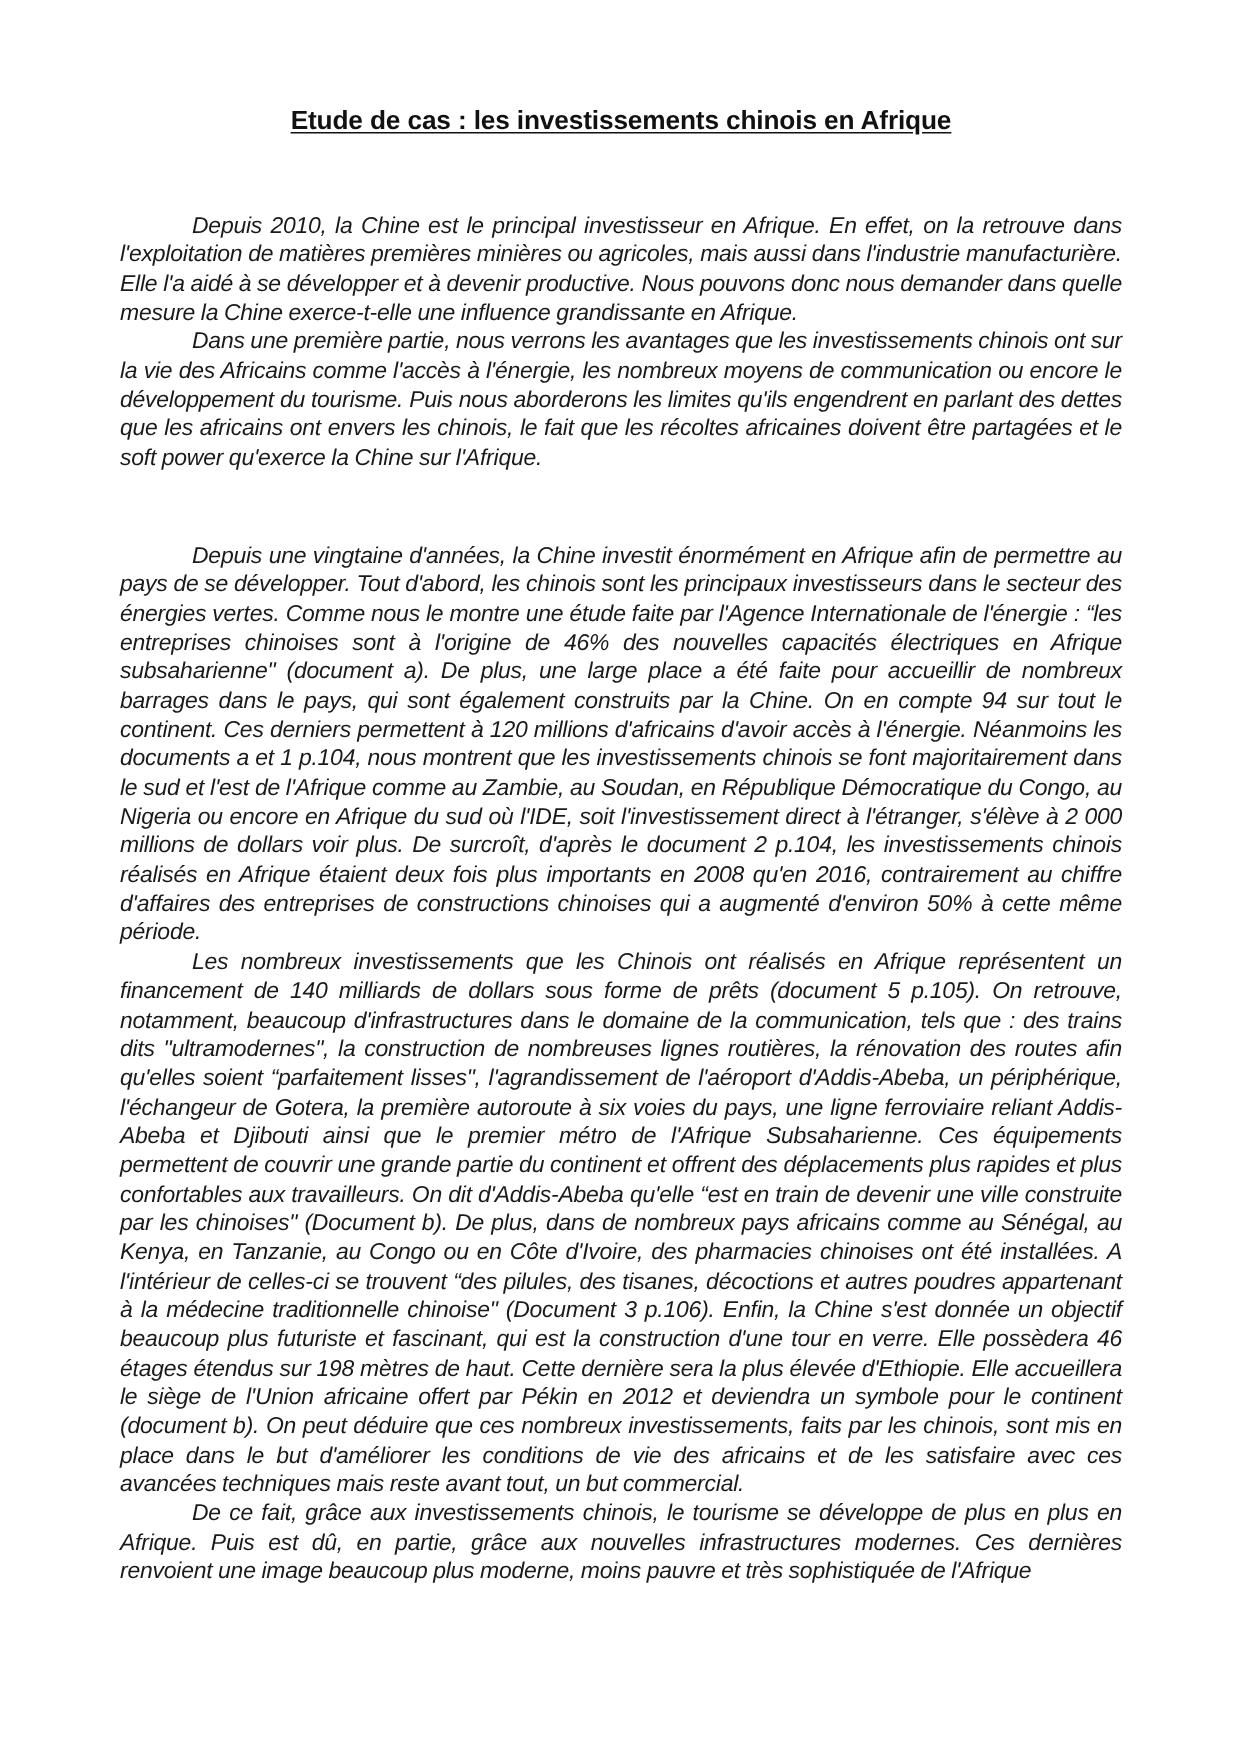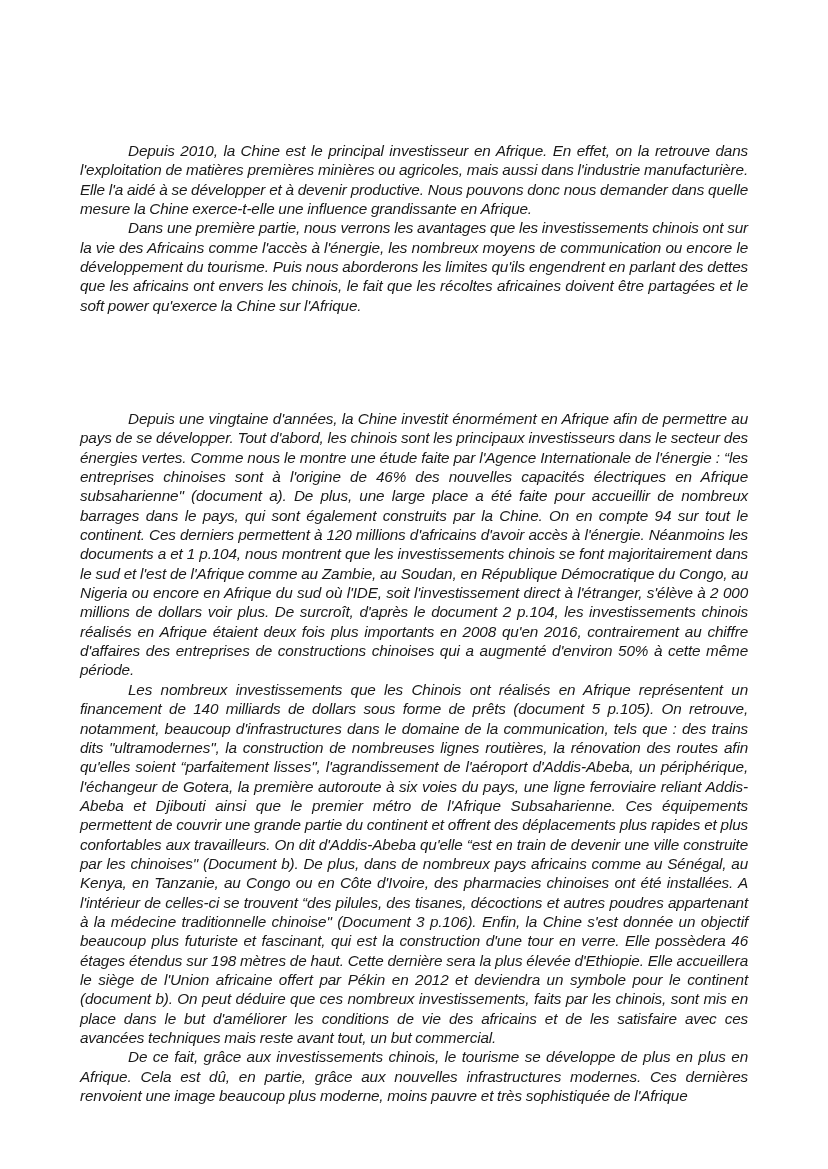--- a/index.html
+++ b/index.html
@@ -14,30 +14,31 @@
     text-underline-offset:2px; letter-spacing:-0.1px; color:#111;
   }
   .body {
     position:absolute; left:80px; width:668px;
     font-size:15.3px; line-height:19.35px; text-align:justify;
     letter-spacing:-0.15px; word-spacing:-0.3px;
   }
   .body p { margin:0; text-indent:48px;font-style:italic; }
   .body p.first { text-indent:48px; }
   #intro { top:141px; }
-  #dev { top:361px;margin-top:48px; }
+  #dev { top:361px; }
 </style>
 </head>
 <body>
 
 <div class="page">
+  <div class="title">Etude de cas : les investissements chinois en Afrique</div>
 
   <div class="body" id="intro">
     <p class="first">Depuis 2010, la Chine est le principal investisseur en Afrique. En effet, on la retrouve dans l'exploitation de matières premières minières ou agricoles, mais aussi dans l'industrie manufacturière. Elle l'a aidé à se développer et à devenir productive. Nous pouvons donc nous demander dans quelle mesure la Chine exerce-t-elle une influence grandissante en Afrique.</p>
     <p>Dans une première partie, nous verrons les avantages que les investissements chinois ont sur la vie des Africains comme l'accès à l'énergie, les nombreux moyens de communication ou encore le développement du tourisme. Puis nous aborderons les limites qu'ils engendrent en parlant des dettes que les africains ont envers les chinois, le fait que les récoltes africaines doivent être partagées et le soft power qu'exerce la Chine sur l'Afrique.</p>
   </div>
 
   <div class="body" id="dev">
     <p class="first">Depuis une vingtaine d'années, la Chine investit énormément en Afrique afin de permettre au pays de se développer. Tout d'abord, les chinois sont les principaux investisseurs dans le secteur des énergies vertes. Comme nous le montre une étude faite par l'Agence Internationale de l'énergie : “les entreprises chinoises sont à l'origine de 46% des nouvelles capacités électriques en Afrique subsaharienne" (document a). De plus, une large place a été faite pour accueillir de nombreux barrages dans le pays, qui sont également construits par la Chine. On en compte 94 sur tout le continent. Ces derniers permettent à 120 millions d'africains d'avoir accès à l'énergie. Néanmoins les documents a et 1 p.104, nous montrent que les investissements chinois se font majoritairement dans le sud et l'est de l'Afrique comme au Zambie, au Soudan, en République Démocratique du Congo, au Nigeria ou encore en Afrique du sud où l'IDE, soit l'investissement direct à l'étranger, s'élève à 2 000 millions de dollars voir plus. De surcroît, d'après le document 2 p.104, les investissements chinois réalisés en Afrique étaient deux fois plus importants en 2008 qu'en 2016, contrairement au chiffre d'affaires des entreprises de constructions chinoises qui a augmenté d'environ 50% à cette même période.</p>
     <p>Les nombreux investissements que les Chinois ont réalisés en Afrique représentent un financement de 140 milliards de dollars sous forme de prêts (document 5 p.105). On retrouve, notamment, beaucoup d'infrastructures dans le domaine de la communication, tels que : des trains dits "ultramodernes", la construction de nombreuses lignes routières, la rénovation des routes afin qu'elles soient “parfaitement lisses", l'agrandissement de l'aéroport d'Addis-Abeba, un périphérique, l'échangeur de Gotera, la première autoroute à six voies du pays, une ligne ferroviaire reliant Addis-Abeba et Djibouti ainsi que le premier métro de l'Afrique Subsaharienne. Ces équipements permettent de couvrir une grande partie du continent et offrent des déplacements plus rapides et plus confortables aux travailleurs. On dit d'Addis-Abeba qu'elle “est en train de devenir une ville construite par les chinoises" (Document b). De plus, dans de nombreux pays africains comme au Sénégal, au Kenya, en Tanzanie, au Congo ou en Côte d'Ivoire, des pharmacies chinoises ont été installées. A l'intérieur de celles-ci se trouvent “des pilules, des tisanes, décoctions et autres poudres appartenant à la médecine traditionnelle chinoise" (Document 3 p.106). Enfin, la Chine s'est donnée un objectif beaucoup plus futuriste et fascinant, qui est la construction d'une tour en verre. Elle possèdera 46 étages étendus sur 198 mètres de haut. Cette dernière sera la plus élevée d'Ethiopie. Elle accueillera le siège de l'Union africaine offert par Pékin en 2012 et deviendra un symbole pour le continent (document b). On peut déduire que ces nombreux investissements, faits par les chinois, sont mis en place dans le but d'améliorer les conditions de vie des africains et de les satisfaire avec ces avancées techniques mais reste avant tout, un but commercial.</p>
-    <p>De ce fait, grâce aux investissements chinois, le tourisme se développe de plus en plus en Afrique. Cela est dû, en partie, grâce aux nouvelles infrastructures modernes. Ces dernières renvoient une image beaucoup plus moderne, moins pauvre et très sophistiquée de l'Afrique</p>
+    <p>De ce fait, grâce aux investissements chinois, le tourisme se développe de plus en plus en Afrique. Puis est dû, en partie, grâce aux nouvelles infrastructures modernes. Ces dernières renvoient une image beaucoup plus moderne, moins pauvre et très sophistiquée de l'Afrique</p>
   </div>
 </div>
 
 </body></html>

